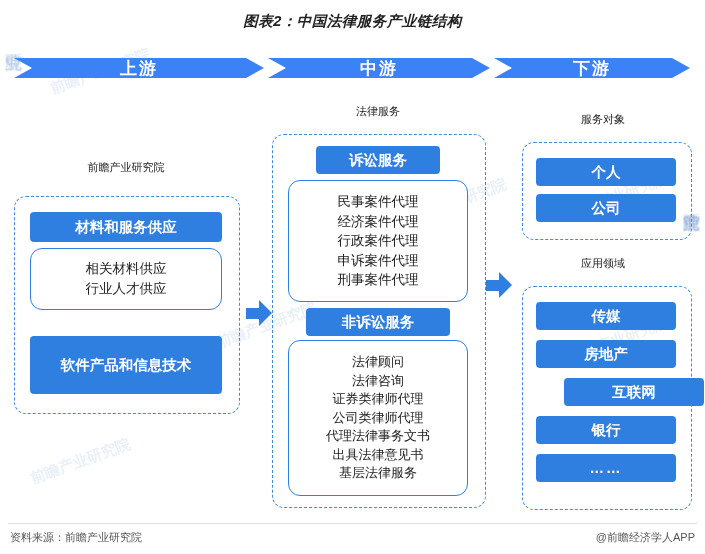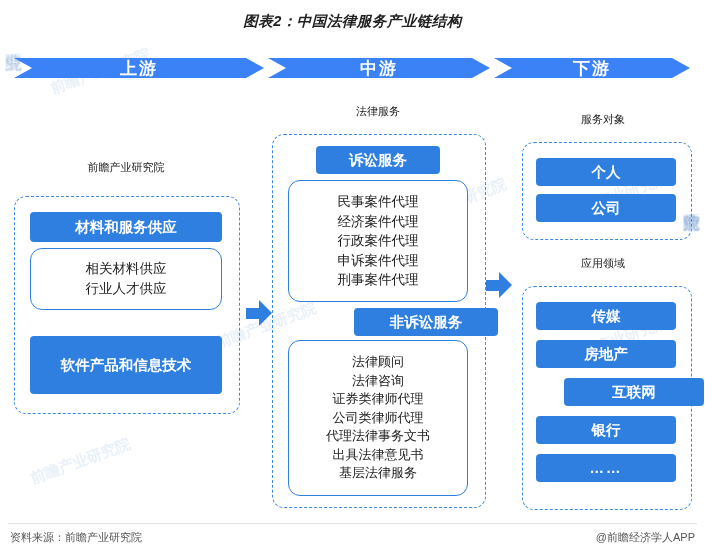--- a/index.html
+++ b/index.html
@@ -123,21 +123,21 @@
 <div class="bluebox" style="left:316px;top:146px;width:124px;height:28px;">诉讼服务</div>
 
 <div class="listbox" style="left:288px;top:180px;width:180px;height:122px;">
   <div>民事案件代理</div>
   <div>经济案件代理</div>
   <div>行政案件代理</div>
   <div>申诉案件代理</div>
   <div>刑事案件代理</div>
 </div>
 
-<div class="bluebox" style="left:306px;top:308px;width:144px;height:28px;margin-left:48px;">非诉讼服务</div>
+<div class="bluebox" style="left:306px;top:308px;width:144px;height:28px;">非诉讼服务</div>
 
 <div class="listbox l-sm" style="left:288px;top:340px;width:180px;height:156px;">
   <div>法律顾问</div>
   <div>法律咨询</div>
   <div>证券类律师代理</div>
   <div>公司类律师代理</div>
   <div>代理法律事务文书</div>
   <div>出具法律意见书</div>
   <div>基层法律服务</div>
 </div>

